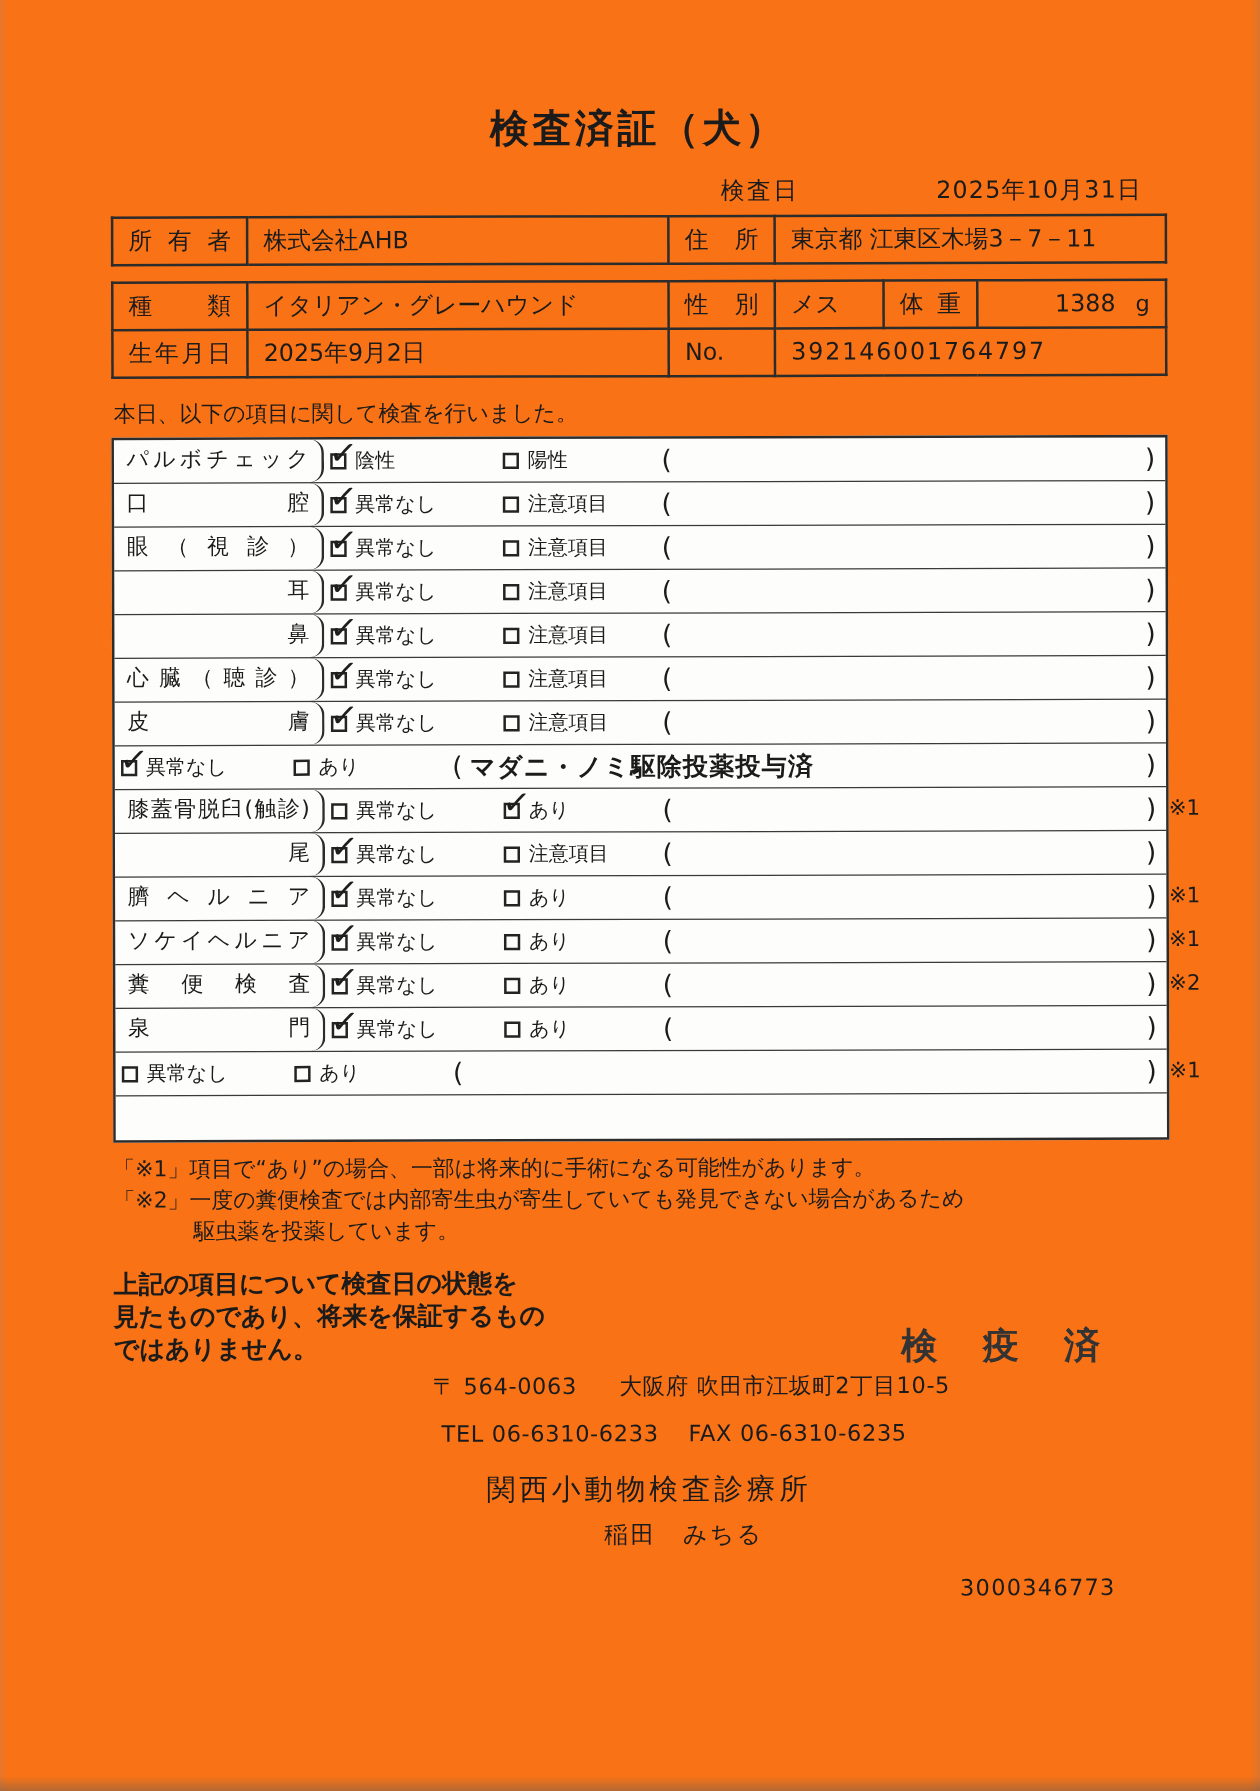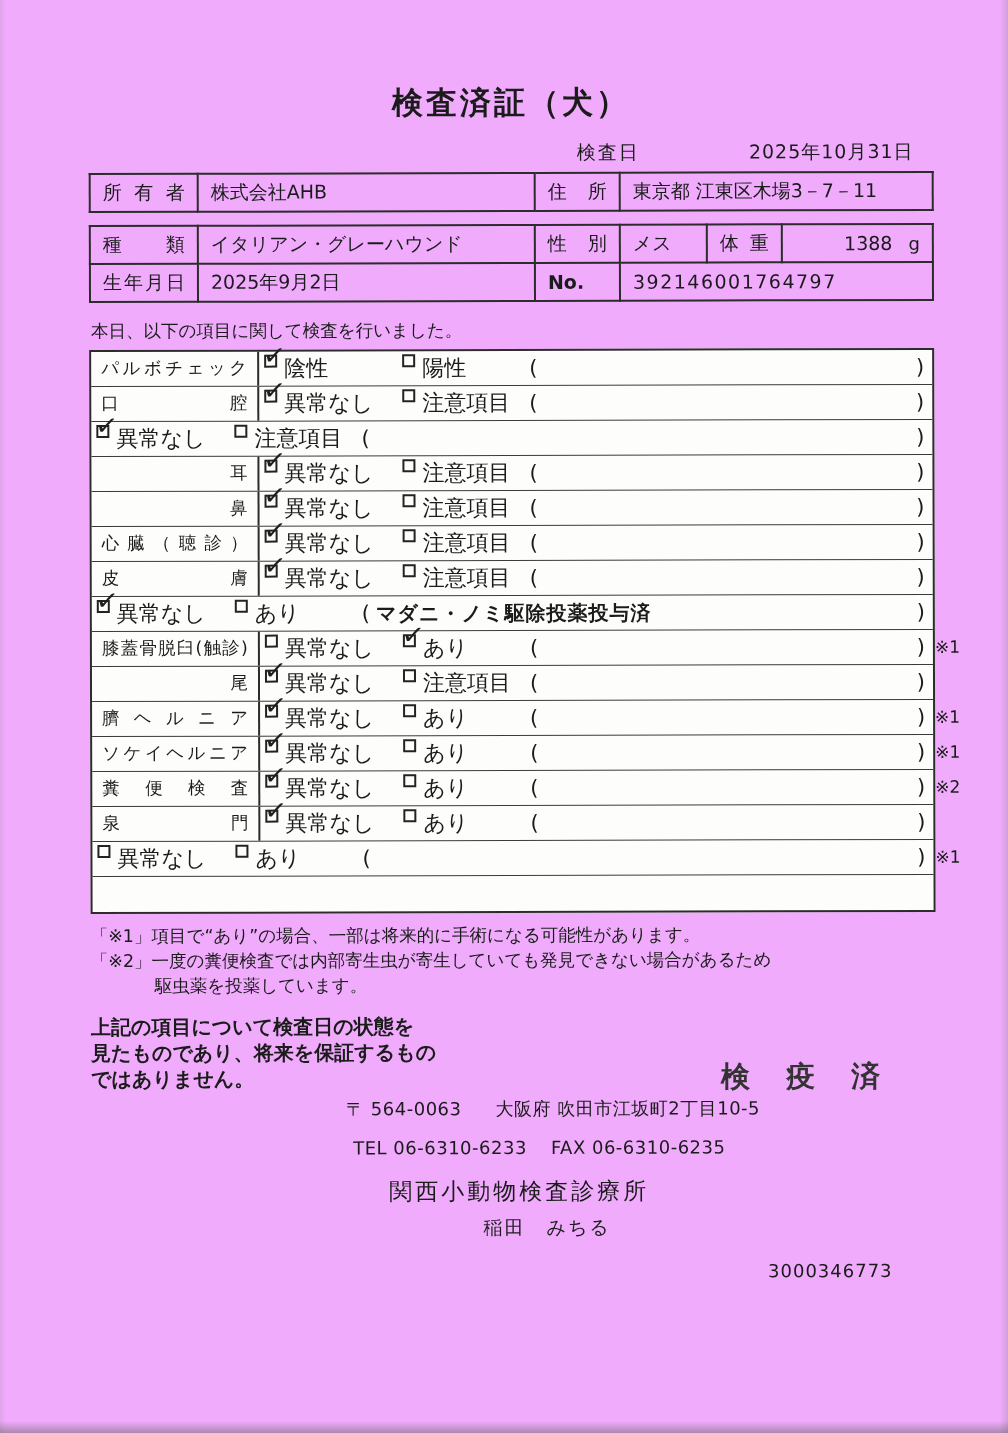--- a/index.html
+++ b/index.html
@@ -5,59 +5,59 @@
   * { box-sizing: border-box; }
   html,body { margin:0; padding:0; }
   body {
     font-family: "DejaVu Sans", "Liberation Sans", sans-serif;
     color:#1b1b1b;
     background:#ffffff;
   }
   .page {
     position:relative;
     width:1008px; height:1433px;
-    background:#f0abfc;
+    background:#f97316;
     overflow:hidden;
   }
   .content {
     position:absolute; left:90px; top:82px; width:845px;
     transform:rotate(-0.15deg);
   }
   .title { margin:0; text-align:center; font-size:31px; font-weight:600; letter-spacing:3px; }
 
   .date-row { position:relative; height:26px; margin-top:16px; font-size:19px; }
   .date-label { position:absolute; left:488px; letter-spacing:2px; }
   .date-value { position:absolute; right:20px; letter-spacing:1px; }
 
   table.t { border-collapse:collapse; width:845px; table-layout:fixed; }
   table.t td {
     border:2px solid #2c2c2c; height:38px; padding:0 12px;
     font-size:19px; overflow:hidden; white-space:nowrap;
   }
   td.lab { text-align:justify; text-align-last:justify; padding:0 16px;margin-left:45px; }
-  td.nolab { text-align:left; text-align-last:left;font-weight:bold; }
+  td.nolab { text-align:left; text-align-last:left; }
   td.val { font-size:20px; }
   td.num { font-size:21px; letter-spacing:1.5px; }
   .owner { margin-top:6px; }
   .info { margin-top:12px; }
   .wcell { text-align:right; padding-right:10px; }
   .wunit { margin-left:16px; font-size:18px; }
 
   .intro { margin:16px 0 0 2px; font-size:17.5px; }
 
   .checklist { margin-top:7px; width:845px; border:2px solid #2c2c2c; position:relative; background:#fdfdfb; }
   .crow { position:relative; display:flex; height:35px; border-bottom:1px solid #3a3a3a; }
   .crow:last-child { border-bottom:none; }
   .clabel {
     width:168px; flex:none; border-right:2px solid #2c2c2c;
     padding:0 10px; font-size:17.5px; line-height:33px;
-    text-align:justify; text-align-last:justify; overflow:hidden;
+    text-align:justify; text-align-last:justify; overflow:hidden;border-radius:11px;
   }
   .cbody { flex:1; display:flex; align-items:center; min-width:0; }
-  .copt { width:138px; flex:none; display:flex; align-items:flex-start; gap:7px; padding-left:5px; font-size:22px; }
+  .copt { width:138px; flex:none; display:flex; align-items:center; gap:7px; padding-left:5px; font-size:16px; }
   .copt2 { width:132px; }
   .cb { width:13px; height:13px; border:2px solid #232323; position:relative; flex:none; margin-top:1px; }
   .cb.checked::after {
     content:"✓"; position:absolute; left:-3px; top:-17px;
     font-size:27px; font-weight:600; color:#1e1e1e; transform:rotate(6deg);
   }
   .cparens { flex:1; display:flex; align-items:center; font-size:21px; padding-right:8px; min-width:0; }
   .copen, .cclose { flex:none; }
   .cnote { flex:1; font-size:20px; font-weight:600; letter-spacing:1px; padding-left:6px; white-space:nowrap; overflow:hidden; }
   .cref { position:absolute; right:-46px; top:50%; transform:translateY(-50%); width:44px; font-size:17px; }
@@ -183,20 +183,21 @@
           <span class="cparens">
             <span class="copen">(</span>
             <span class="cnote"></span>
             <span class="cclose">)</span>
           </span>
         </div>
         <span class="cref"></span>
       </div>
 
       <div class="crow">
+        <div class="clabel">眼（視診）</div>
         <div class="cbody">
           <span class="copt">
             <span class="cb checked"></span>
             <span class="ctext">異常なし</span>
           </span>
           <span class="copt copt2">
             <span class="cb"></span>
             <span class="ctext">注意項目</span>
           </span>
           <span class="cparens">

